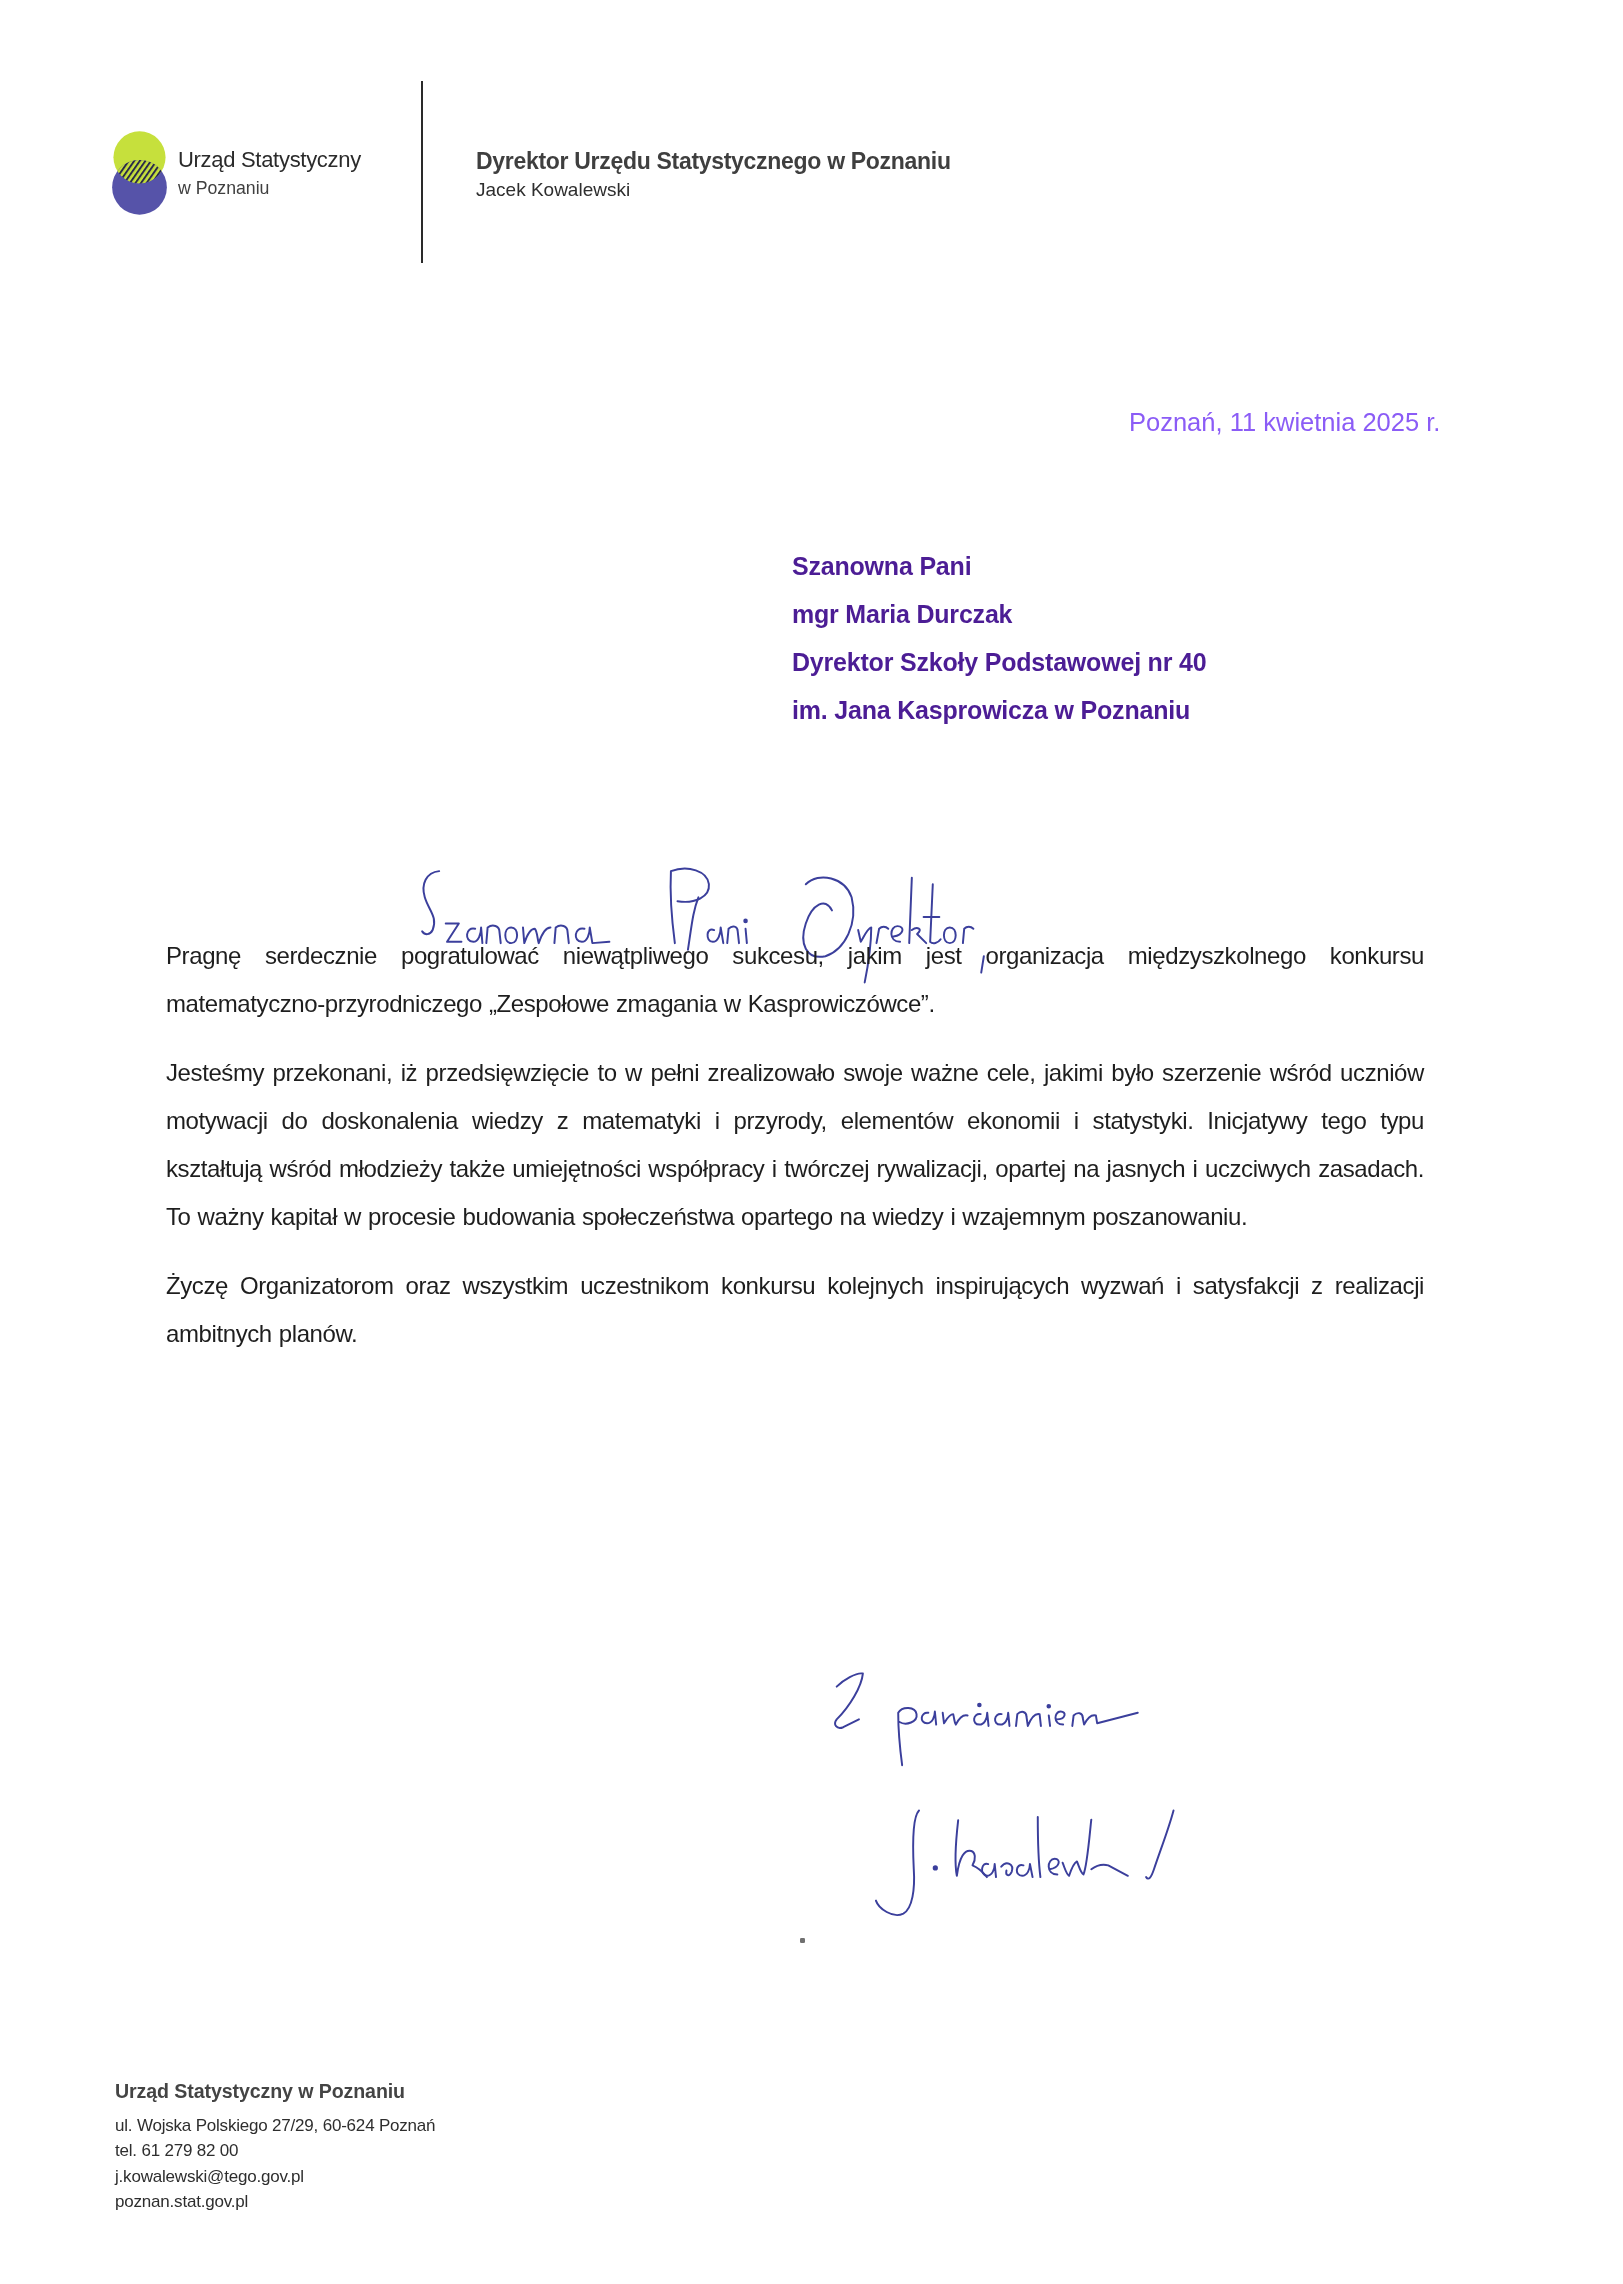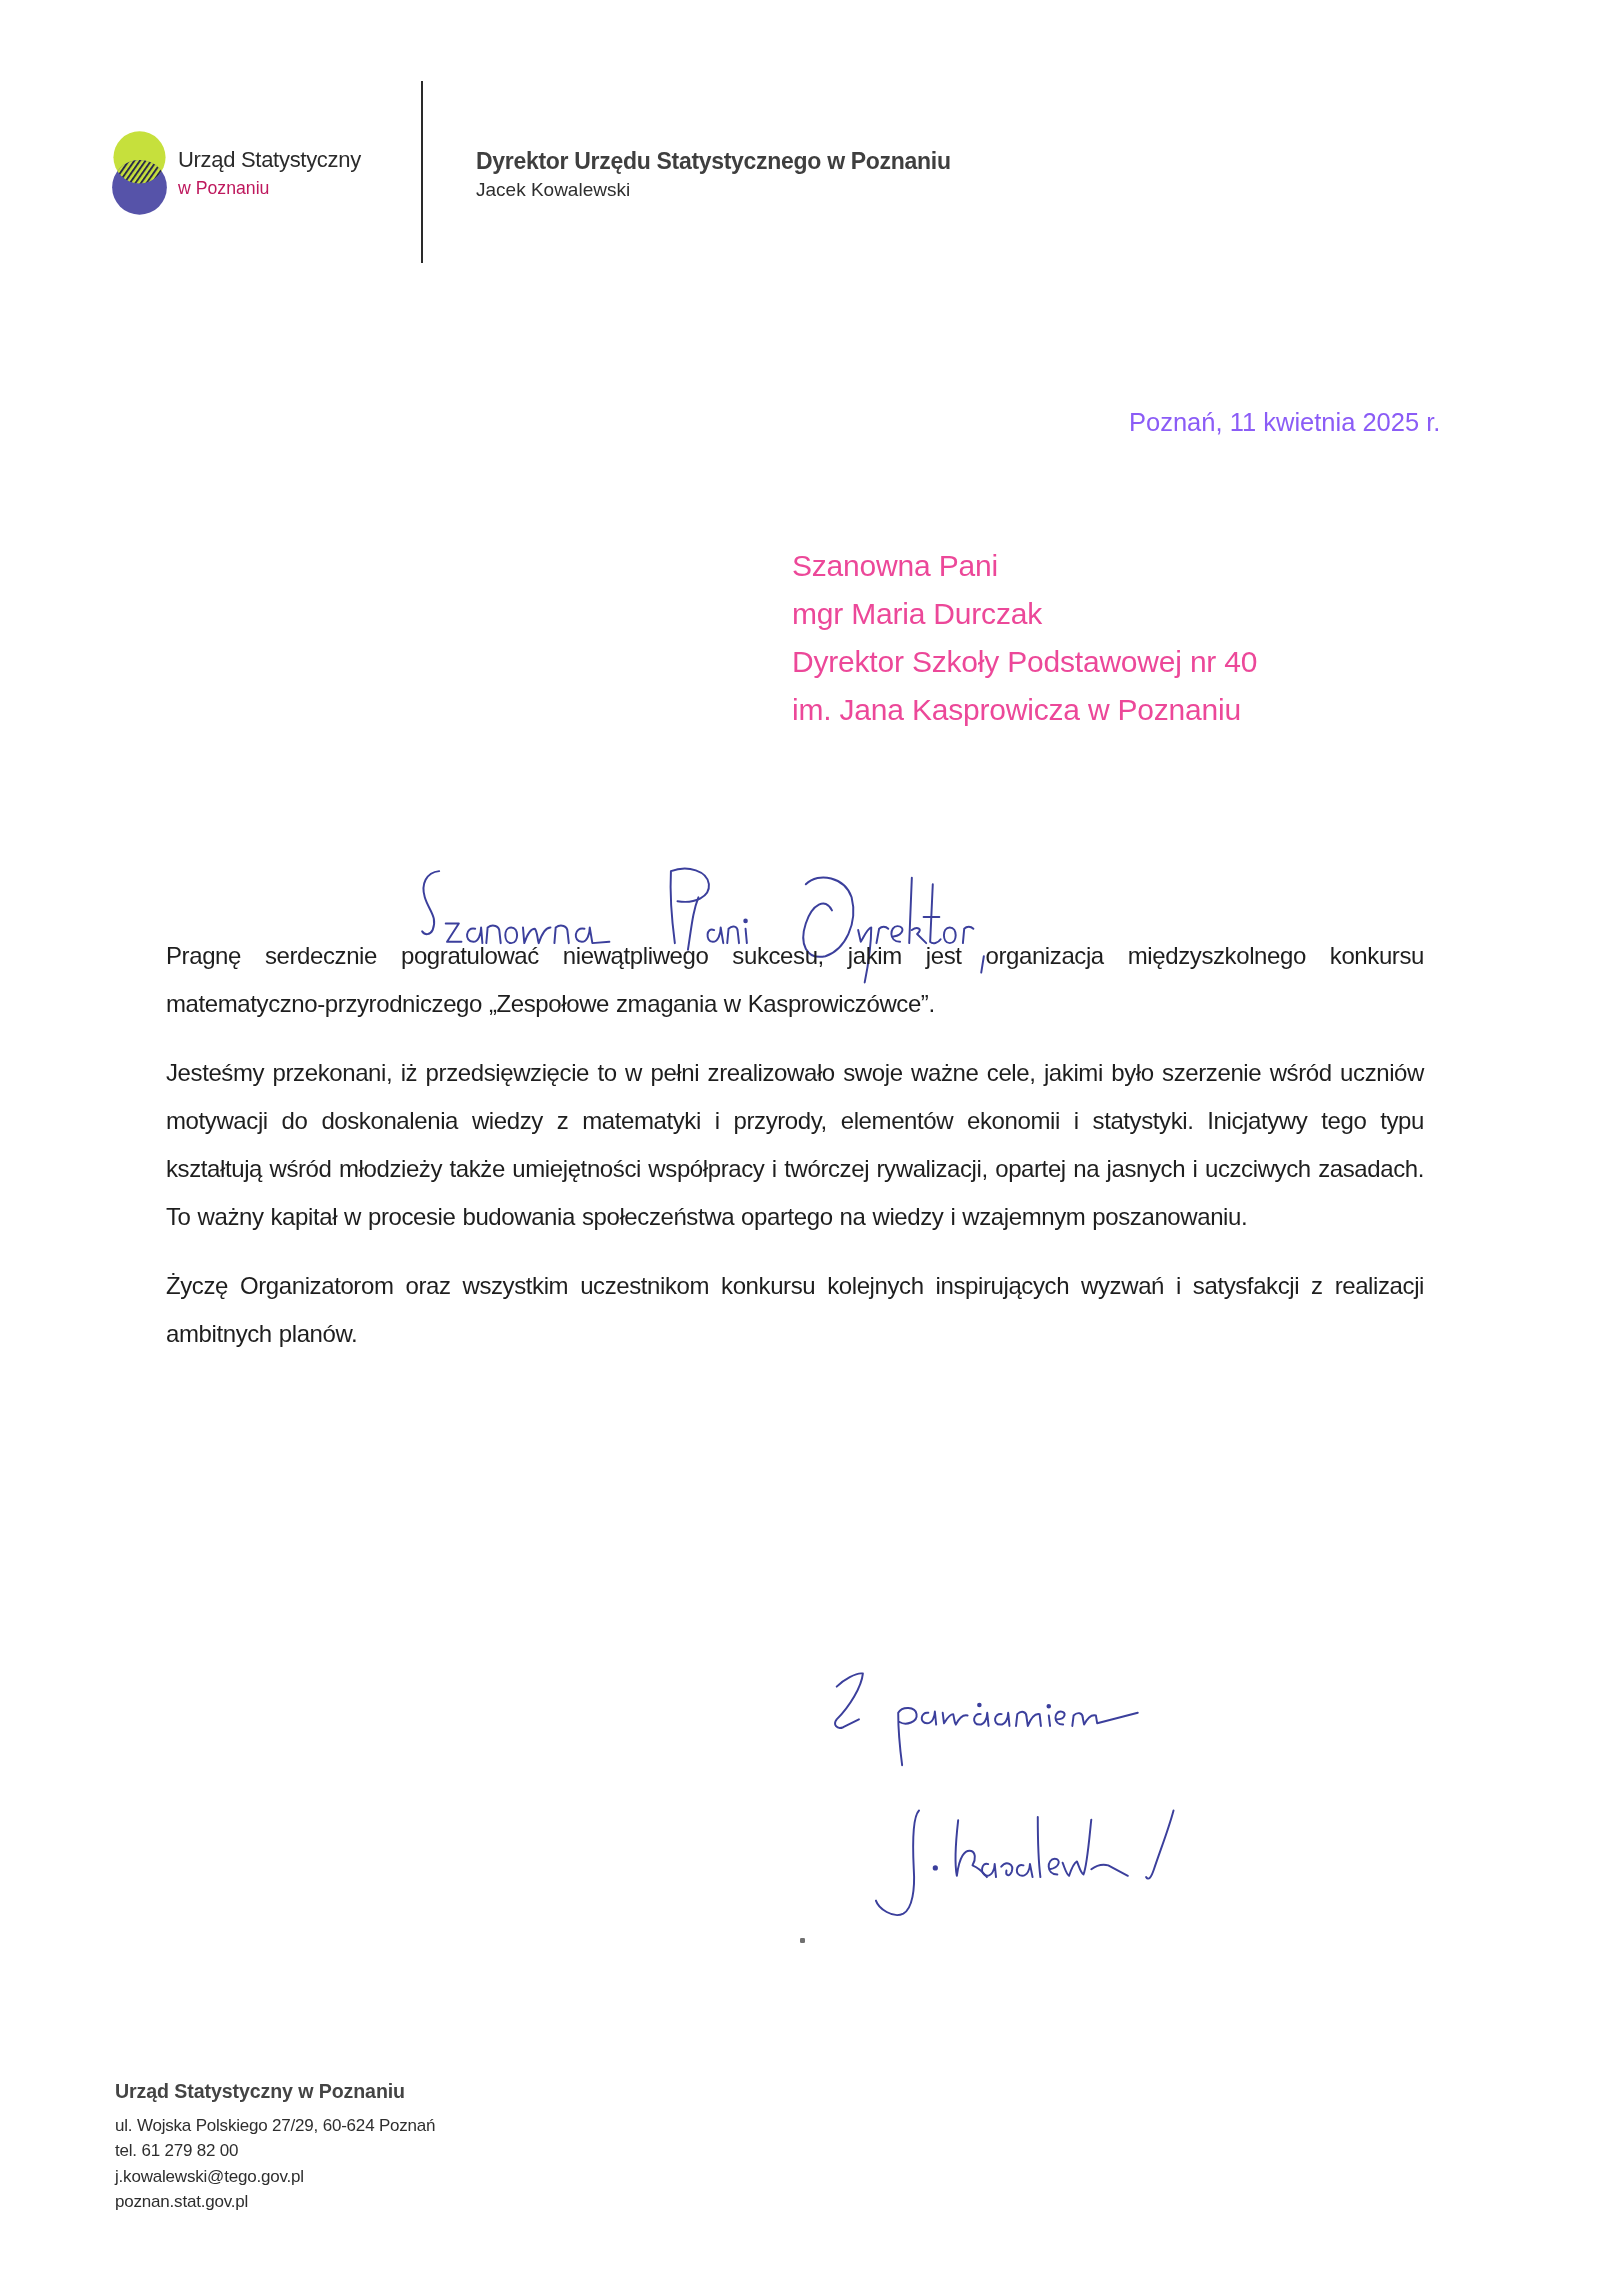--- a/index.html
+++ b/index.html
@@ -3,31 +3,31 @@
 <meta charset="utf-8">
 <style>
   html, body { margin: 0; padding: 0; background: #ffffff; }
   body { width: 1624px; height: 2284px; position: relative; overflow: hidden;
          font-family: "Liberation Sans", "DejaVu Sans", sans-serif; color: #1e1e1e; }
   .abs { position: absolute; }
 
   
   .logo { left: 110px; top: 130px; width: 59px; height: 86px; }
   .logo-name { left: 178px; top: 147px; font-size: 22px; line-height: 26px; color: #2b2b2b; white-space: nowrap; letter-spacing: -0.3px; }
-  .logo-city { left: 178px; top: 178px; font-size: 17.7px; line-height: 21px; color: #be185d; white-space: nowrap; }
+  .logo-city { left: 178px; top: 178px; font-size: 17.7px; line-height: 21px; color: #404040; white-space: nowrap; }
   .header-divider { left: 421px; top: 81px; width: 2px; height: 182px; background: #2a2a2a; }
   .sender-title { left: 476px; top: 148px; font-size: 23px; line-height: 27.5px; font-weight: bold; color: #3f3f3f; white-space: nowrap; letter-spacing: -0.3px; }
   .sender-name { left: 476px; top: 178px; font-size: 19px; line-height: 23.6px; color: #2e2e2e; white-space: nowrap; }
 
   
   .date { left: 1129px; top: 407px; width: 320px; font-size: 25.5px; line-height: 31px; color: #8b5cf6; white-space: nowrap; }
 
   
   .recipient { left: 792px; top: 542px; }
-  .recipient-line { font-size: 30px; line-height: 48px; font-weight: normal; color: #ec4899; white-space: nowrap; letter-spacing: -0.2px; }
+  .recipient-line { font-size: 25px; line-height: 48px; font-weight: bold; color: #4c1d95; white-space: nowrap; letter-spacing: -0.2px; }
 
   
   .hand-salutation { left: 413px; top: 858px; width: 635px; height: 131px; }
 
   
   .body { left: 166px; top: 932px; width: 1258px; }
   .para { margin: 0 0 21px 0; font-size: 24px; line-height: 48px; text-align: justify; color: #1e1e1e; letter-spacing: -0.4px; word-spacing: 0.7px; }
 
   
   .hand-closing { left: 830px; top: 1667px; width: 321px; height: 108px; }

